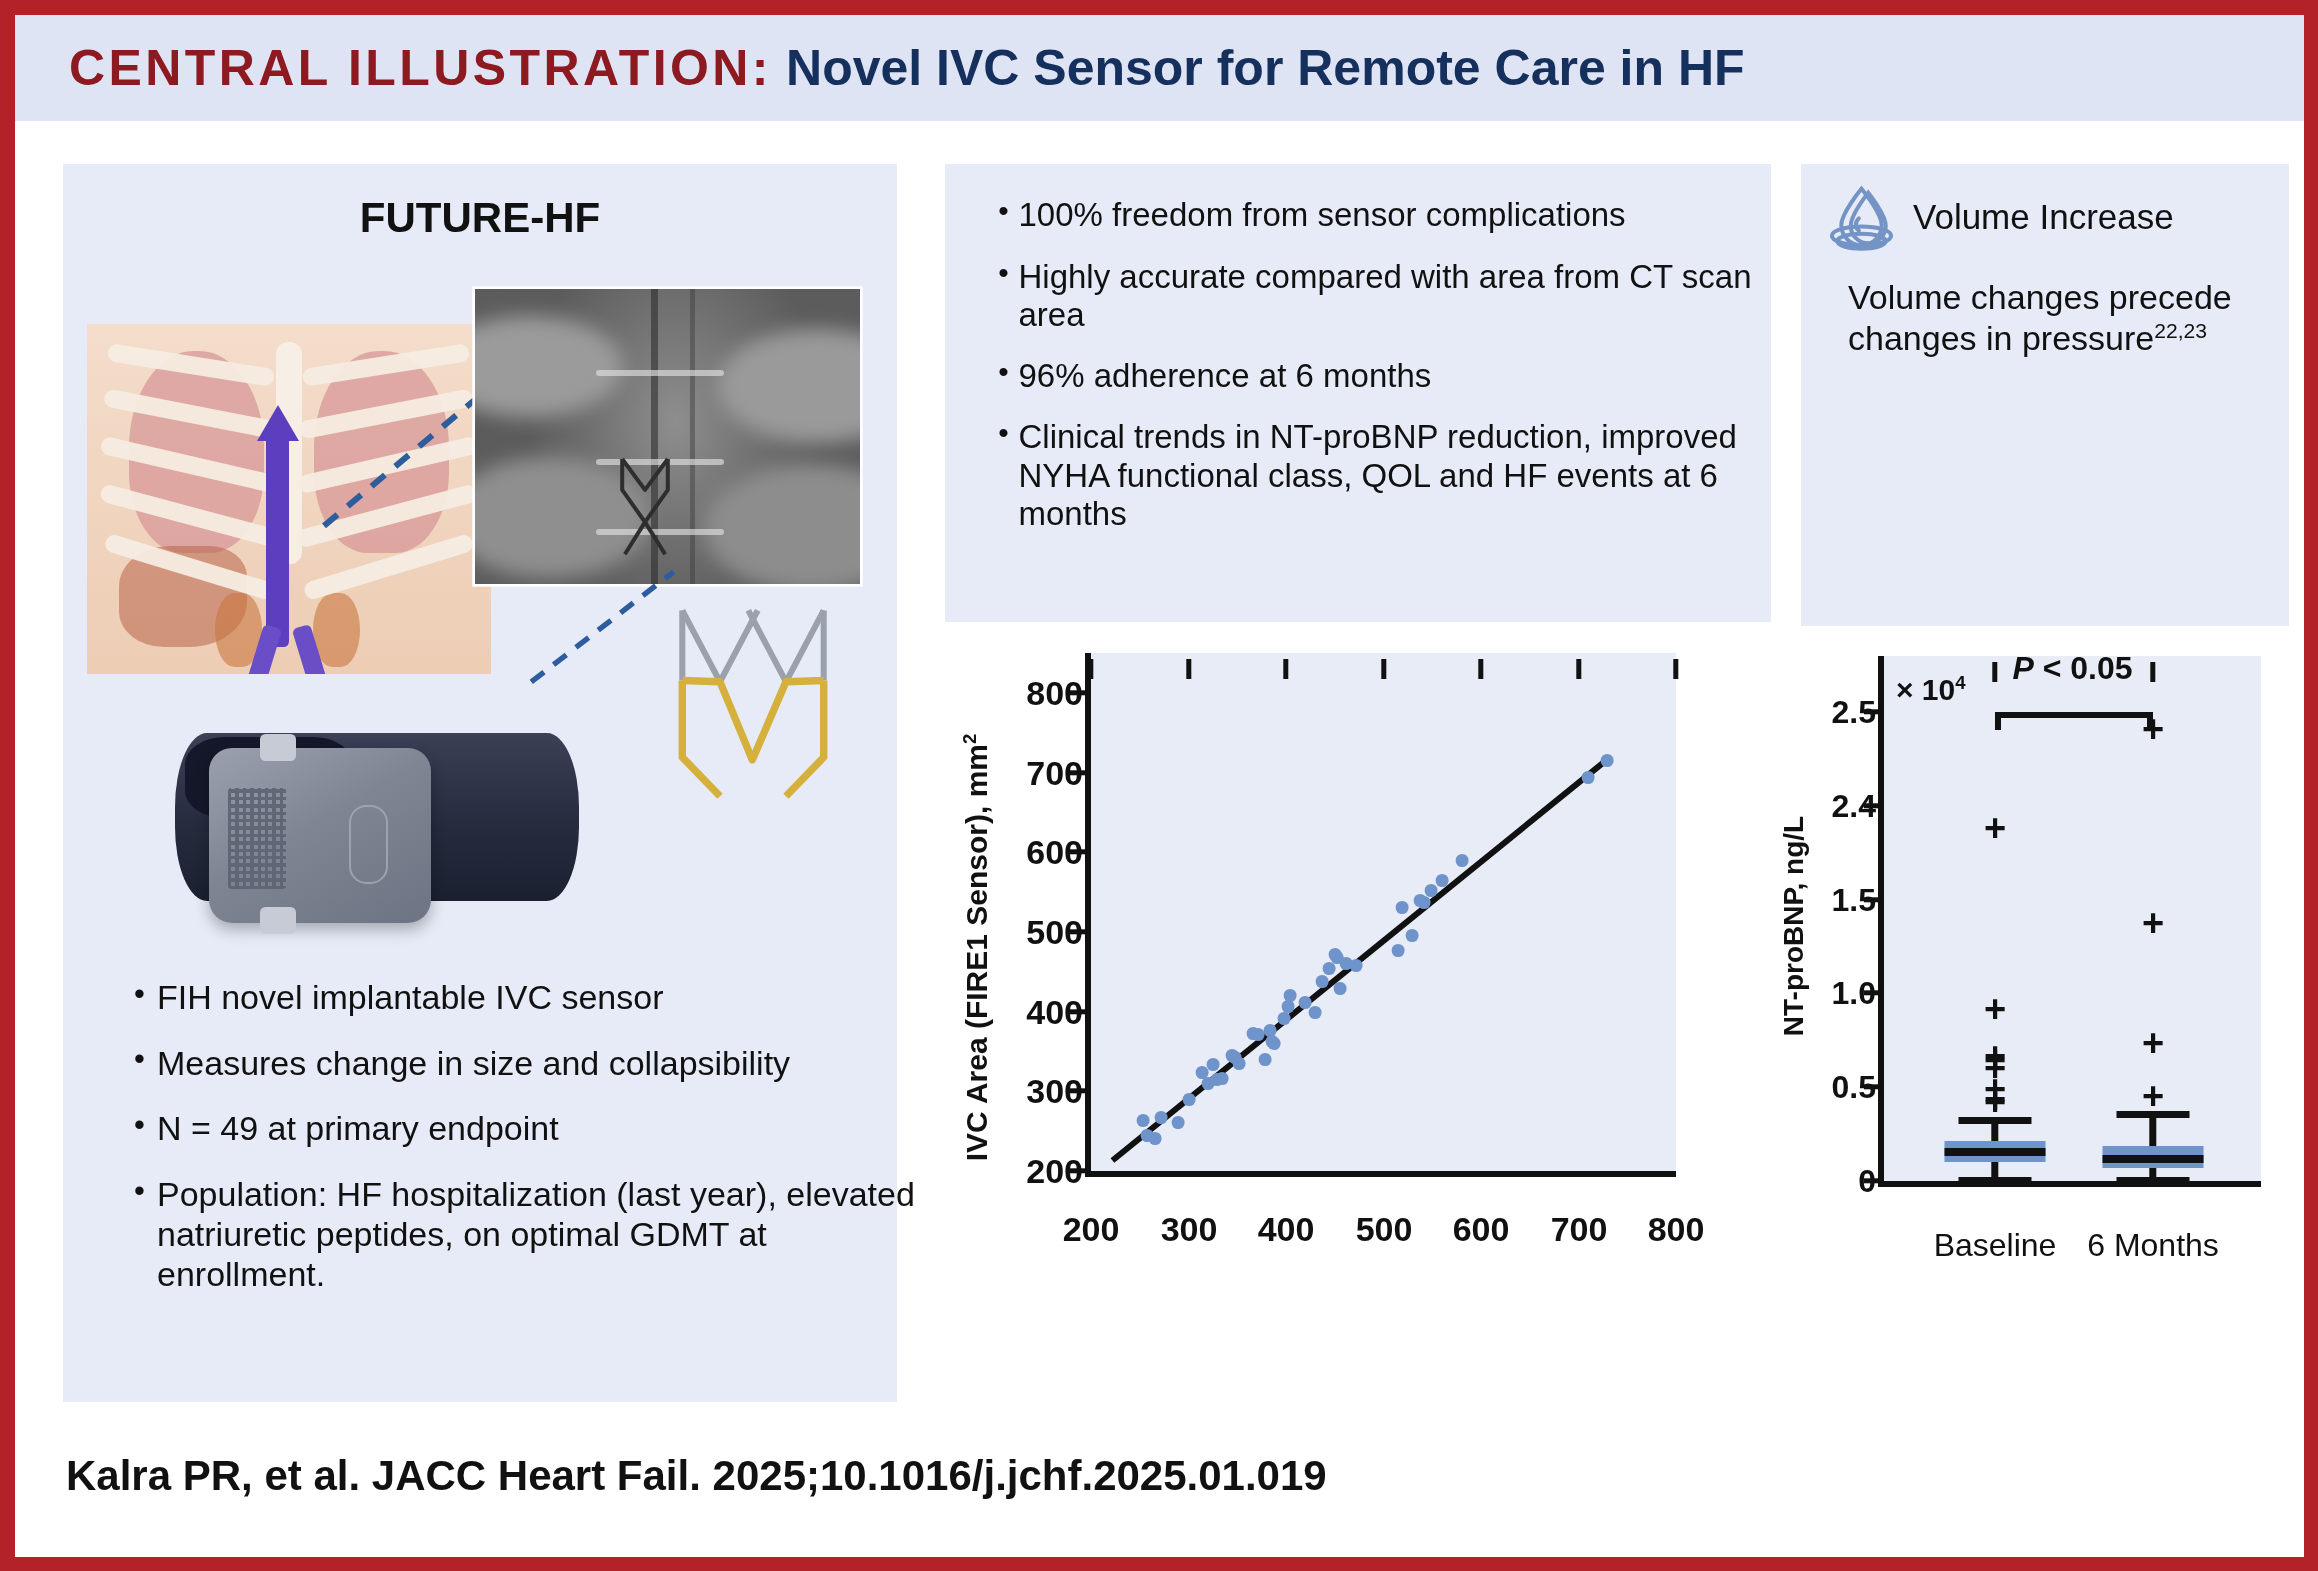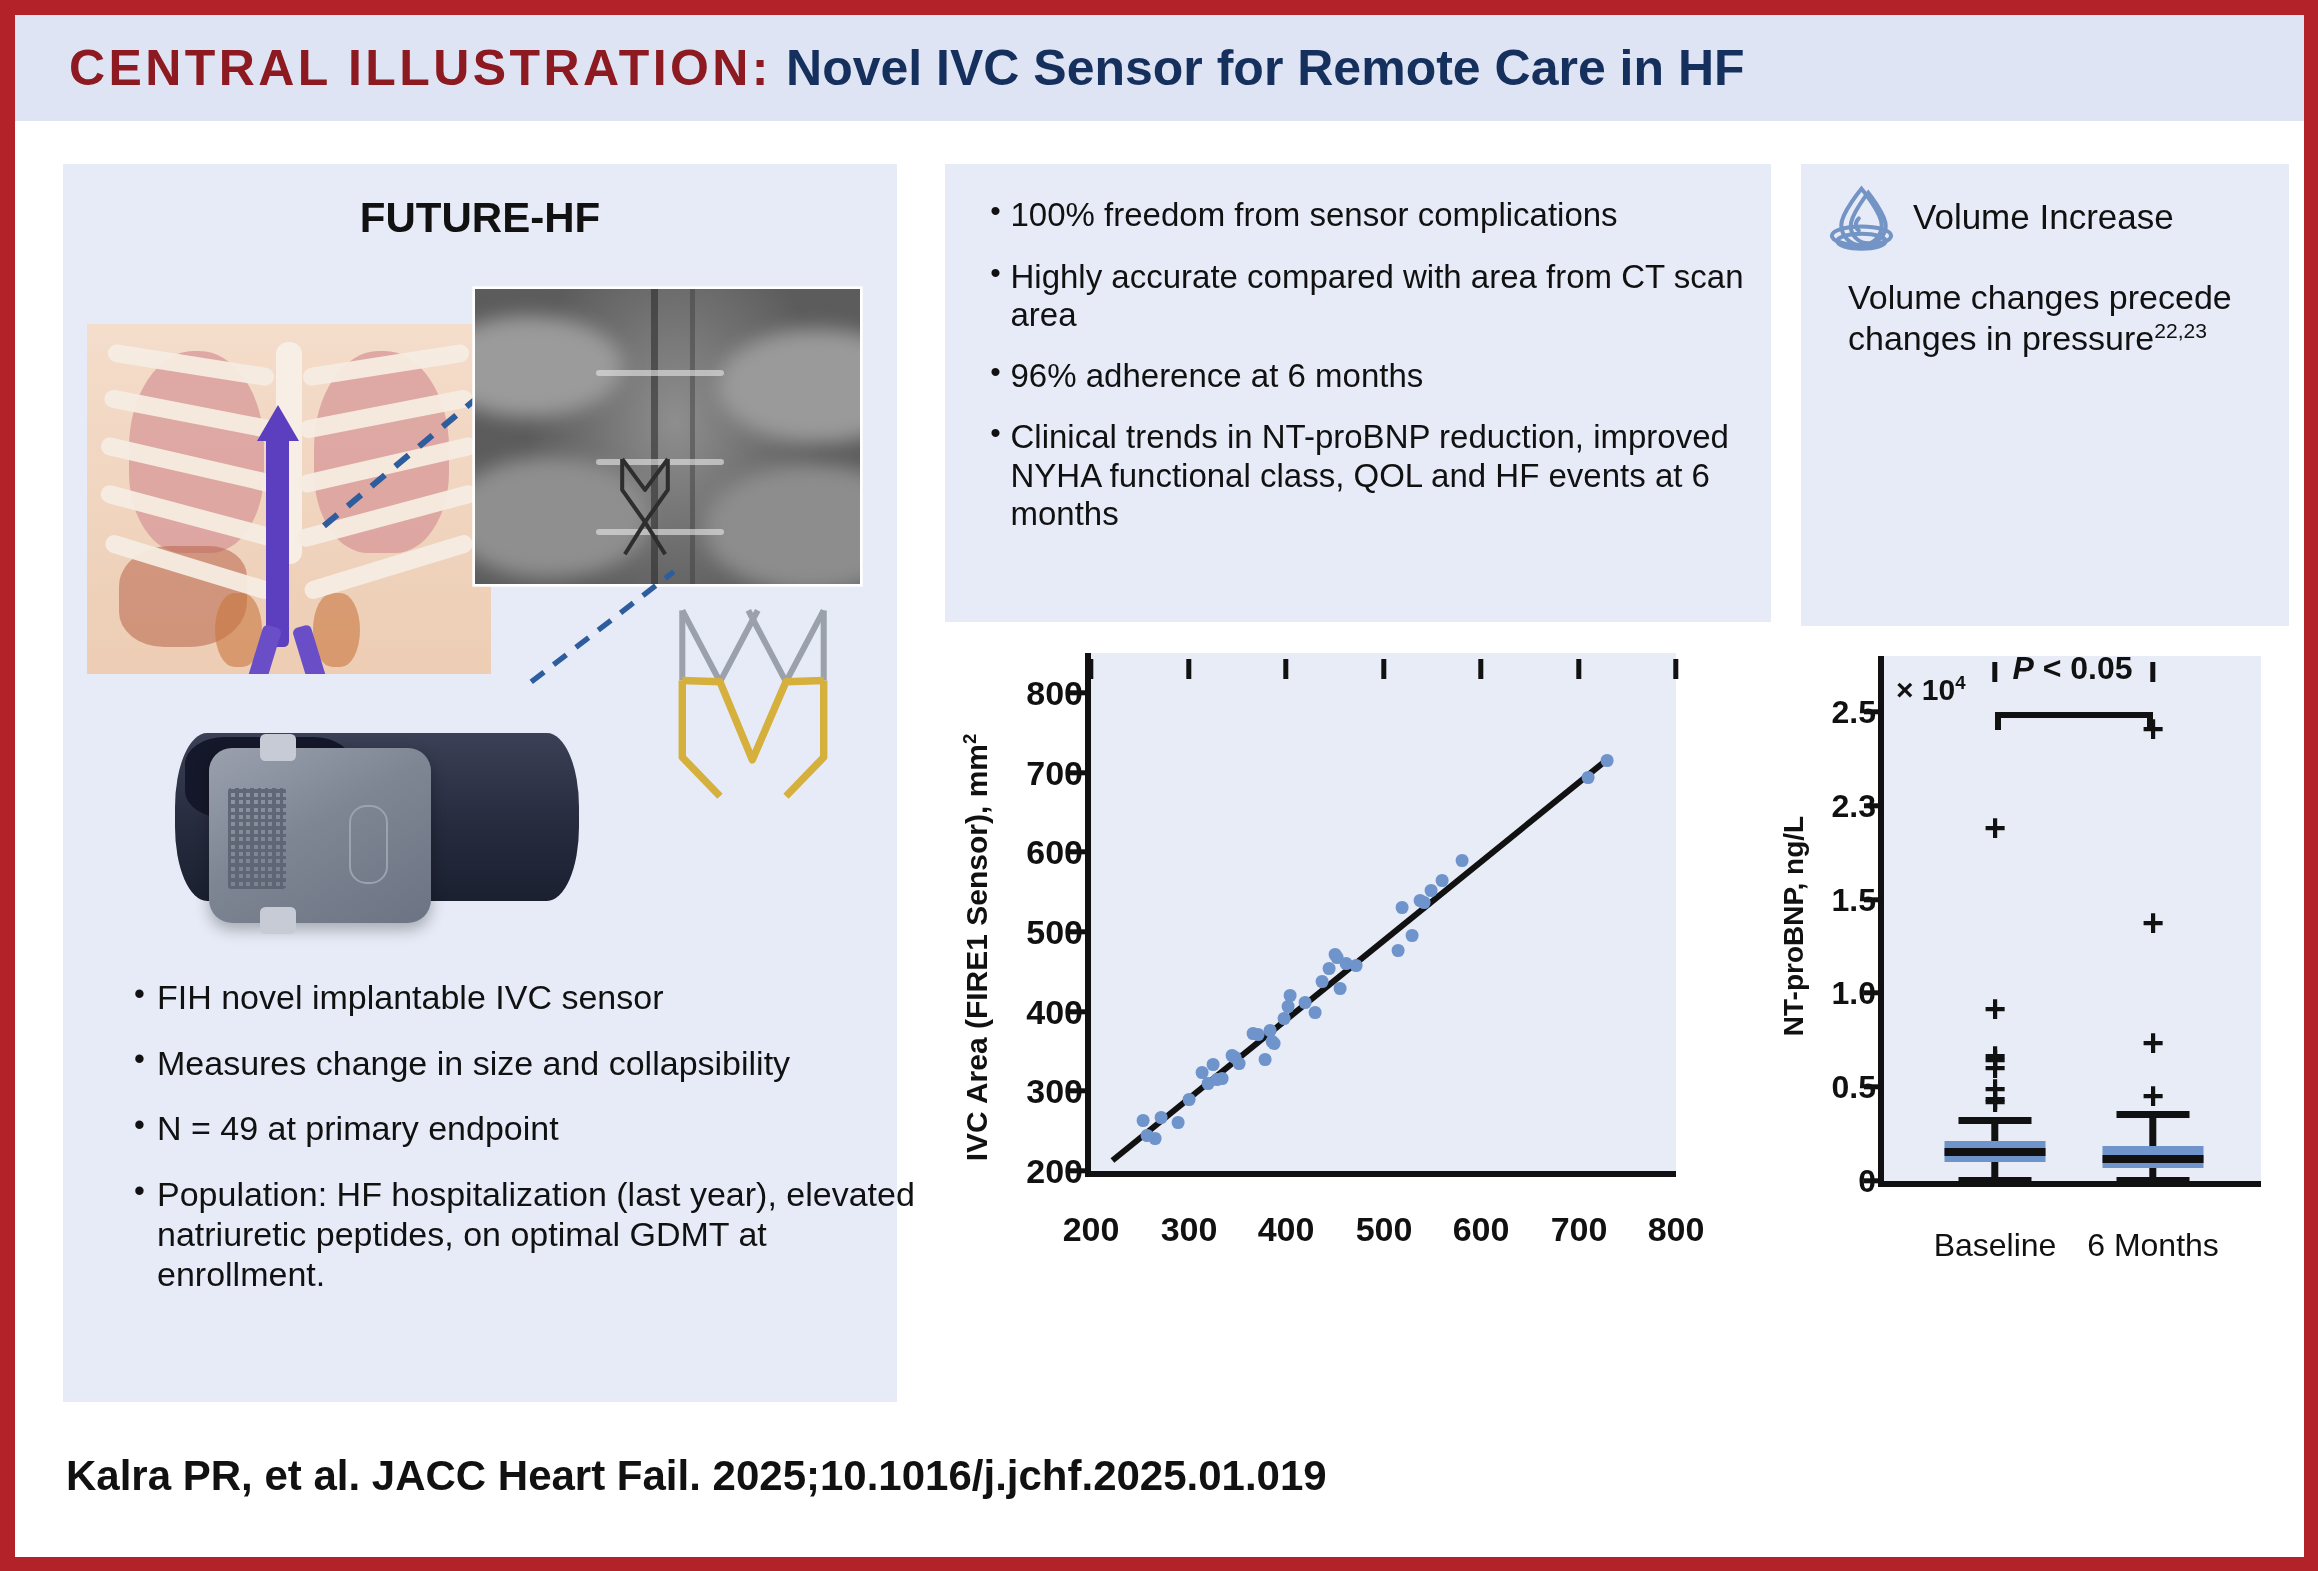--- a/index.html
+++ b/index.html
@@ -120,21 +120,21 @@
   #left-bullets li{
     font-size:34px;line-height:1.18;color:#111;
     margin-bottom:25.6px;list-style:none;position:relative;padding-left:23px;
   }
   #left-bullets li:before{
     content:"\2022";position:absolute;left:0;top:-1.3px;font-size:31px;
   }
 
   
   #findings-panel{left:930px;top:149px;width:826px;height:458px;}
-  #findings-list{position:absolute;left:4px;top:21.5px;width:794px;}
+  #findings-list{position:absolute;left:12px;top:21.5px;width:794px;}
   #findings-list li{
     font-size:33px;line-height:1.16;color:#111;
     margin-bottom:23px;list-style:none;position:relative;padding-left:21.5px;
   }
   #findings-list li:before{
     content:"\2022";position:absolute;left:1.3px;top:-2px;font-size:30px;
   }
 
   
   #volume-panel{left:1786px;top:149px;width:488px;height:462px;}
@@ -416,21 +416,21 @@
       <div id="pval" style="top: -5.7px; font-weight: bold;"><em>P</em> &lt; 0.05</div>
     <div class="bytick-mark" style="top: 525px;"></div>
         <div class="bytick-lab" style="top: 525px;">0</div>
         <div class="bytick-mark" style="top: 431px;"></div>
         <div class="bytick-lab" style="top: 431px;">0.5</div>
         <div class="bytick-mark" style="top: 337px;"></div>
         <div class="bytick-lab" style="top: 337px;">1.0</div>
         <div class="bytick-mark" style="top: 244px;"></div>
         <div class="bytick-lab" style="top: 244px;">1.5</div>
         <div class="bytick-mark" style="top: 150px;"></div>
-        <div class="bytick-lab" style="top: 150px;">2.3</div>
+        <div class="bytick-lab" style="top: 150px;">2.4</div>
         <div class="bytick-mark" style="top: 56px;"></div>
         <div class="bytick-lab" style="top: 56px;">2.5</div>
         <div class="bxtick-mark" style="left: 111px;"></div>
         <div class="bxtick-lab" style="left: 111px;">Baseline</div>
         <div class="bx-whisk-v" style="left: 111px; top: 464px; height: 60px;"></div>
         <div class="bx-cap" style="left: 111px; top: 461px; width: 73px;"></div>
         <div class="bx-cap" style="left: 111px; top: 521px; width: 73px;"></div>
         <div class="bx-box" style="left: 111px; width: 101px; top: 485px; height: 20.6px; background: rgb(111, 148, 204);"></div>
         <div class="bx-median" style="left: 111px; width: 101px; top: 492px;"></div>
         <div class="bx-out" style="left: 111px; top: 446px;">+</div>

